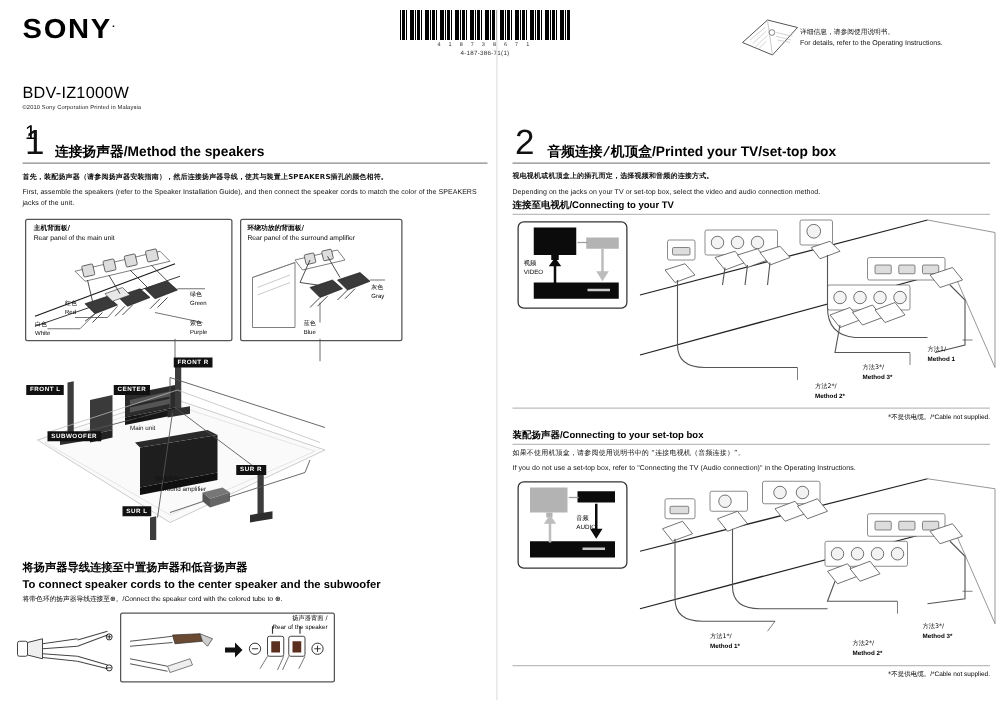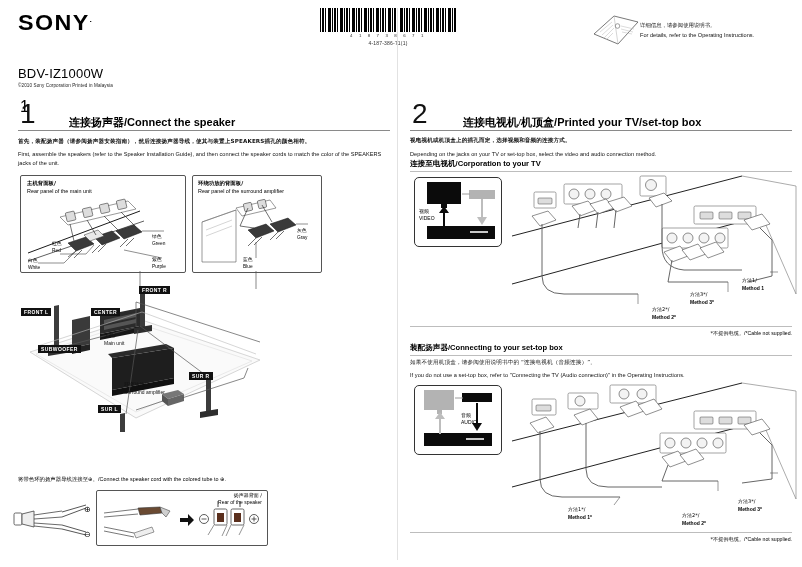--- a/index.html
+++ b/index.html
@@ -28,21 +28,21 @@
   #title-cn-en .t-cn{font-weight:bold;font-family:"DejaVu Sans",sans-serif;font-size:13px;}
   #title-cn-en .t-en{font-weight:bold;font-size:13px;}
   #model{left:18px;top:66px;font-size:13px;letter-spacing:.2px;}
   #copyright{left:18px;top:83px;font-size:4.6px;color:#222;letter-spacing:.1px;}
   #note-text{left:640px;top:22px;width:160px;}
   #note-cn{font-size:5.4px;font-family:"DejaVu Sans",sans-serif;color:#111;}
   #note-en{font-size:5.6px;color:#111;margin-top:3px;}
 
   
   .stepnum{font-size:28px;font-weight:300;font-family:"Liberation Sans",sans-serif;line-height:1;color:#111;}
-  .stephead-cn{font-family:Liberation Serif, serif;font-weight:bold;font-size:11px;margin-left:25px;}
+  .stephead-cn{font-family:Liberation Mono, monospace;font-weight:bold;font-size:11px;}
   .stephead-en{font-weight:bold;font-size:11px;}
 
   
   .p-cn{font-family:"DejaVu Sans",sans-serif;font-size:5.6px;font-weight:bold;color:#111;letter-spacing:.15px;}
   .p-en{font-size:5.6px;color:#111;line-height:1.55;letter-spacing:.05px;}
 
   .subhead{font-size:7.6px;}
   .subhead .s-cn{font-family:Liberation Mono, monospace;font-weight:bold;}
   .subhead .s-en{font-weight:bold;}
 
@@ -110,21 +110,21 @@
     </svg>
   </div>
   <div class="abs" id="note-text">
     <div id="note-cn">详细信息，请参阅使用说明书。</div>
     <div id="note-en">For details, refer to the Operating Instructions.</div>
   </div>
 
   <div class="abs" style="left:20px;top:98px;" class1="stepnum">1</div>
   <div class="abs stepnum" style="left:20px;top:100px;">1</div>
   <div class="abs" style="left:44px;top:112px;">
-    <span class="stephead-cn">连接扬声器</span><span class="stephead-en">/</span><span class="stephead-en">Connect the speaker</span>
+    <span class="stephead-cn">连接扬声器</span><span class="stephead-en">/</span><span class="stephead-en">Method the speakers</span>
   </div>
   <div class="abs hr" style="left:18px;top:130px;width:372px;"></div>
 
   <div class="abs p-cn" style="left:18px;top:138px;width:372px;">首先，装配扬声器（请参阅扬声器安装指南），然后连接扬声器导线，使其与装置上SPEAKERS插孔的颜色相符。</div>
   <div class="abs p-en" style="left:18px;top:150px;width:372px;">First, assemble the speakers (refer to the Speaker Installation Guide), and then connect the speaker cords to match the color of the SPEAKERS jacks of the unit.</div>
 
   <div class="abs panel" style="left:20px;top:175px;width:164px;height:96px;"></div>
   <div class="abs panel-label" style="left:27px;top:179px;">
     <div class="l-cn">主机背面板/</div>
     <div>Rear panel of the main unit</div>
@@ -293,20 +293,24 @@
 
   <div class="abs diag-lbl" style="left:104px;top:332px;">
     <div class="d-cn">主机/</div>
     <div>Main unit</div>
   </div>
   <div class="abs diag-lbl" style="left:124px;top:381px;">
     <div class="d-cn">环绕功放/</div>
     <div>Surround amplifier</div>
   </div>
 
+  <div class="abs" style="left:18px;top:448px;">
+    <div class="cn bold" style="font-size:9px;">将扬声器导线连接至中置扬声器和低音扬声器</div>
+    <div class="bold" style="font-size:9px;margin-top:1px;">To connect speaker cords to the center speaker and the subwoofer</div>
+  </div>
   <div class="abs" style="left:18px;top:476px;font-size:5.4px;">
     <span class="cn">将带色环的扬声器导线连接至⊕。</span><span>/</span><span>Connect the speaker cord with the colored tube to ⊕.</span>
   </div>
 
   <div class="abs" style="left:10px;top:495px;">
     <svg width="105" height="50" viewBox="0 0 105 50">
       <rect x="4" y="18" width="8" height="12" rx="1.5" fill="#fff" stroke="#444" stroke-width="0.8"></rect>
       <path d="M12 19 L24 16 L24 32 L12 29 Z" fill="#efefef" stroke="#444" stroke-width="0.8"></path>
       <path d="M24 20 L52 16 M24 24 L52 22 M24 28 L52 30 M24 31 L52 34" fill="none" stroke="#444" stroke-width="0.8"></path>
       <path d="M52 17 L76 10" fill="none" stroke="#444" stroke-width="0.9"></path>
@@ -349,29 +353,29 @@
       <path d="M36 8 L43 8 L43 17 L36 17 Z" fill="#5a2f1d"></path>
       <path d="M16 20 L10 30 M29 20 L24 31 M33 20 L28 31 M46 20 L41 30" stroke="#666" stroke-width="0.7" fill="none"></path>
       <path d="M20 2 L20 -4 M42 2 L42 -4" stroke="#333" stroke-width="0.9" fill="none"></path>
     </svg>
   </div>
 
   <div class="abs" style="left:397px;top:8px;width:1px;height:552px;background:#e2e2e2;"></div>
 
   <div class="abs stepnum" style="left:412px;top:100px;">2</div>
   <div class="abs" style="left:438px;top:112px;">
-    <span class="stephead-cn">连接电视机/机顶盒</span><span class="stephead-en">/</span><span class="stephead-en">Printed your TV/set-top box</span>
+    <span class="stephead-cn">音频连接/机顶盒</span><span class="stephead-en">/</span><span class="stephead-en">Printed your TV/set-top box</span>
   </div>
   <div class="abs hr" style="left:410px;top:130px;width:382px;"></div>
 
   <div class="abs p-cn" style="left:410px;top:137px;width:382px;">视电视机或机顶盒上的插孔而定，选择视频和音频的连接方式。</div>
   <div class="abs p-en" style="left:410px;top:150px;width:382px;">Depending on the jacks on your TV or set-top box, select the video and audio connection method.</div>
 
   <div class="abs subhead" style="left:410px;top:159px;">
-    <span class="s-cn">连接至电视机</span><span class="s-en">/</span><span class="s-en">Corporation to your TV</span>
+    <span class="s-cn">连接至电视机</span><span class="s-en">/</span><span class="s-en">Connecting to your TV</span>
   </div>
   <div class="abs hr2" style="left:410px;top:171px;width:382px;"></div>
 
   <div class="abs mini" style="left:414px;top:177px;width:86px;height:68px;"></div>
   <div class="abs scr-black" style="left:427px;top:182px;width:34px;height:22px;"></div>
   <div class="abs scr-black" style="left:441px;top:204px;width:6px;height:4px;"></div>
   <div class="abs scr-gray" style="left:469px;top:190px;width:26px;height:9px;"></div>
   <div class="abs scr-black" style="left:427px;top:226px;width:68px;height:13px;"></div>
   <div class="abs" style="left:470px;top:231px;width:18px;height:2px;background:#c9c9c9;"></div>
   <div class="abs" style="left:438px;top:206px;">

